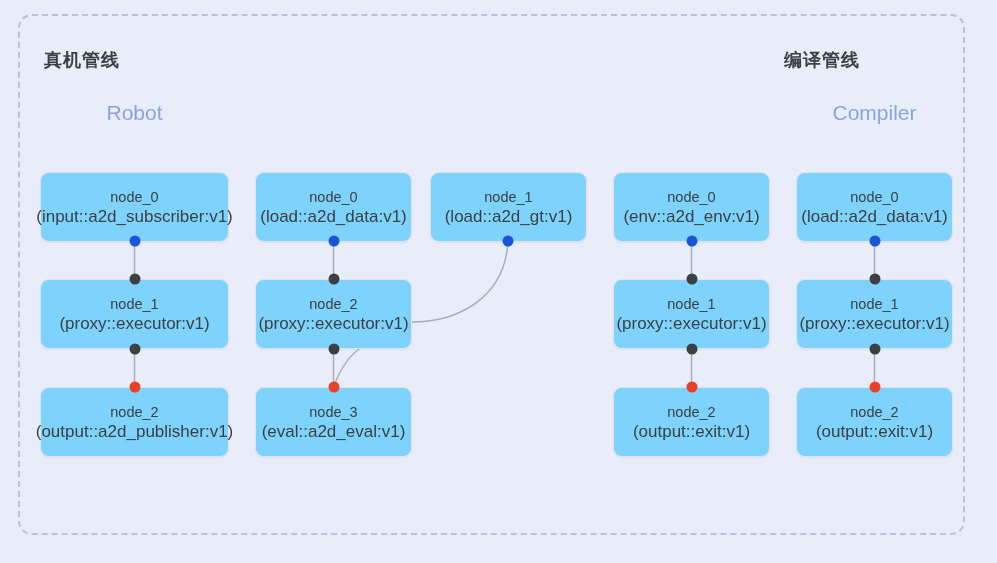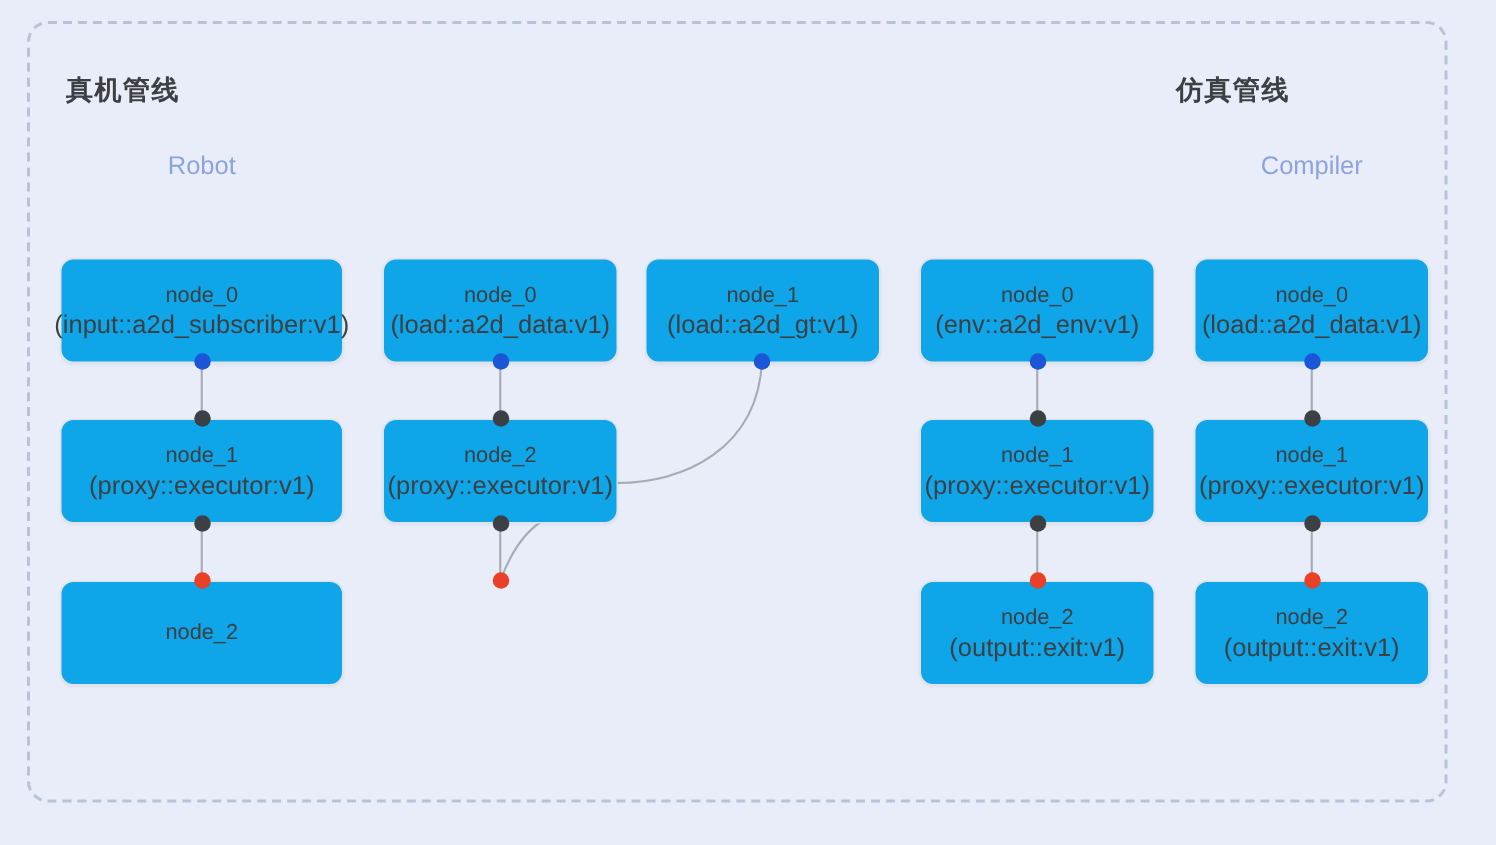--- a/index.html
+++ b/index.html
@@ -44,31 +44,31 @@
   .col-title {
     font-size: 18px;
     font-weight: bold;
     color: #3c4043;
     text-align: left;
     letter-spacing: 1px;
     white-space: nowrap;
   }
   .col-subtitle {
     margin-top: 29px;
-    font-size: 17px;
+    font-size: 21px;
     color: #8ca4dd;
     text-align: center;
     white-space: nowrap;
   }
 
   
   .node {
     position: absolute;
     box-sizing: border-box;
-    background: #0ea5e9;
+    background: #7dd3fc;
     border: 1px solid #dfe3ea;
     border-radius: 9px;
     box-shadow: 0 1px 2px rgba(60,64,67,0.07);
     display: flex;
     flex-direction: column;
     align-items: center;
     justify-content: center;
     color: #3c4043;
   }
   .node-name {
@@ -145,40 +145,45 @@
   <div class="node" style="left:40px; top:172px; width:189px; height:70px;">
     <div class="node-name">node_0</div>
     <div class="node-type">(input::a2d_subscriber:v1)</div>
   </div>
   <div class="node" style="left:40px; top:279px; width:189px; height:70px;">
     <div class="node-name">node_1</div>
     <div class="node-type">(proxy::executor:v1)</div>
   </div>
   <div class="node" style="left:40px; top:387px; width:189px; height:70px;">
     <div class="node-name">node_2</div>
+    <div class="node-type">(output::a2d_publisher:v1)</div>
   </div>
   <div class="dot dot-blue" style="left:134.5px; top:241px;"></div>
   <div class="dot dot-black" style="left:134.5px; top:279px;"></div>
   <div class="dot dot-black" style="left:134.5px; top:349px;"></div>
   <div class="dot dot-red" style="left:134.5px; top:387px;"></div>
 
   <div class="column" style="left:330px; width:181px;">
   </div>
 
   <div class="node" style="left:255px; top:172px; width:157px; height:70px;">
     <div class="node-name">node_0</div>
     <div class="node-type">(load::a2d_data:v1)</div>
   </div>
   <div class="node" style="left:430px; top:172px; width:157px; height:70px;">
     <div class="node-name">node_1</div>
     <div class="node-type">(load::a2d_gt:v1)</div>
   </div>
   <div class="node" style="left:255px; top:279px; width:157px; height:70px;">
     <div class="node-name">node_2</div>
     <div class="node-type">(proxy::executor:v1)</div>
+  </div>
+  <div class="node" style="left:255px; top:387px; width:157px; height:70px;">
+    <div class="node-name">node_3</div>
+    <div class="node-type">(eval::a2d_eval:v1)</div>
   </div>
   <div class="dot dot-blue" style="left:333.5px; top:241px;"></div>
   <div class="dot dot-blue" style="left:508px;   top:241px;"></div>
   <div class="dot dot-black" style="left:333.5px; top:279px;"></div>
   <div class="dot dot-black" style="left:333.5px; top:349px;"></div>
   <div class="dot dot-red" style="left:333.5px; top:387px;"></div>
 
   <div class="column" style="left:601px; width:181px;">
   </div>
 
@@ -193,21 +198,21 @@
   <div class="node" style="left:613px; top:387px; width:157px; height:70px;">
     <div class="node-name">node_2</div>
     <div class="node-type">(output::exit:v1)</div>
   </div>
   <div class="dot dot-blue" style="left:691.5px; top:241px;"></div>
   <div class="dot dot-black" style="left:691.5px; top:279px;"></div>
   <div class="dot dot-black" style="left:691.5px; top:349px;"></div>
   <div class="dot dot-red" style="left:691.5px; top:387px;"></div>
 
   <div class="column" style="left:784px; width:181px;">
-    <div class="col-title">仿真管线</div>
+    <div class="col-title">编译管线</div>
     <div class="col-subtitle">Compiler</div>
   </div>
 
   <div class="node" style="left:796px; top:172px; width:157px; height:70px;">
     <div class="node-name">node_0</div>
     <div class="node-type">(load::a2d_data:v1)</div>
   </div>
   <div class="node" style="left:796px; top:279px; width:157px; height:70px;">
     <div class="node-name">node_1</div>
     <div class="node-type">(proxy::executor:v1)</div>

